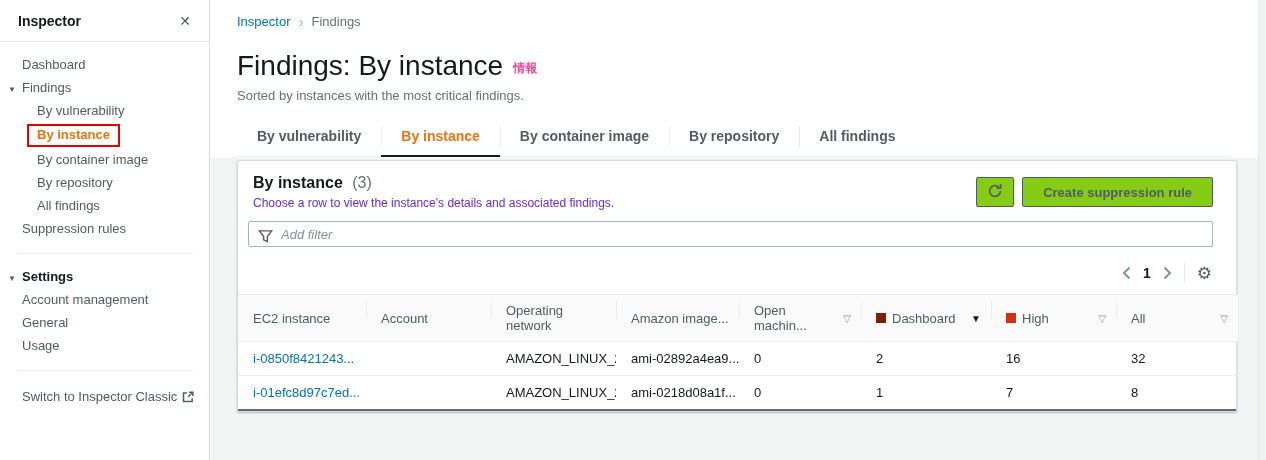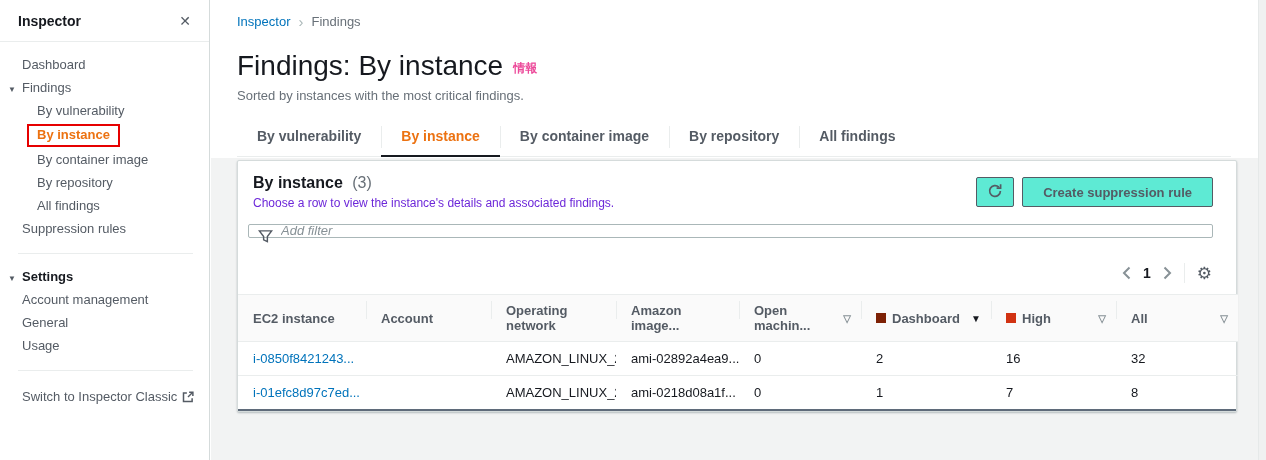--- a/index.html
+++ b/index.html
@@ -46,41 +46,41 @@
   .tab.active::after { content:""; position:absolute; left:0; right:0; bottom:-1px; height:2px; background:#16191f; }
   
   .card { position:absolute; left:26px; top:160px; width:1000px; background:#fff;
     border:1px solid #d5dbdb; border-radius:2px; box-shadow:0 1px 2px rgba(0,28,36,0.25); }
   .card-header { display:flex; justify-content:space-between; align-items:center;
     padding:13px 23px 4px 15px; }
   .panel-title { font-size:16px; font-weight:700; color:#16191f; }
   .panel-count { font-size:16px; font-weight:400; color:#687078; margin-left:5px; }
   .panel-desc { margin-top:4px; font-size:12px; color:#6d28d9; }
   .header-actions { display:flex; gap:8px; }
-  .btn { height:30px; background:#5eead4; border:1px solid #545b64; border-radius:2px;
+  .btn { height:30px; background:#84cc16; border:1px solid #545b64; border-radius:2px;
     color:#545b64; font-family:inherit; font-size:13px; font-weight:700; cursor:pointer; }
   .btn-icon { width:38px; display:flex; align-items:center; justify-content:center; }
   .btn-normal { padding:0 20px; }
   .filter-row { padding:7px 23px 0 10px; }
   .filter-box { position:relative; height:30px; }
   .filter-box svg { position:absolute; left:10px; top:8px; }
-  .filter-input { width:100%; height:14px; border:1px solid #aab7b8; border-radius:2px;
+  .filter-input { width:100%; height:26px; border:1px solid #aab7b8; border-radius:2px;
     padding:0 8px 0 32px; font-family:inherit; font-size:13px; font-style:italic; color:#16191f; }
   .filter-input::placeholder { color:#879196; font-style:italic; }
   .pagination-row { display:flex; justify-content:flex-end; align-items:center;
     gap:12px; padding:12px 24px 11px 0; }
   .pg-chevron { color:#879196; cursor:pointer; display:flex; }
   .pg-num { font-size:14px; font-weight:700; color:#16191f; cursor:pointer; }
   .pg-divider { width:1px; height:20px; background:#eaeded; }
   .gear { font-size:17px; color:#545b64; cursor:pointer; line-height:1; }
   
   .table-wrap { border-bottom:2px solid #5f6b7a; }
   table { width:100%; border-collapse:collapse; table-layout:fixed; font-size:13px; }
   thead th { background:#fafafa; border-top:1px solid #eaeded; border-bottom:1px solid #eaeded;
-    font-weight:700; color:#545b64; text-align:left; padding:8px 10px 8px 15px; position:relative; }
+    font-weight:400; color:#545b64; text-align:left; padding:8px 10px 8px 15px; position:relative; }
   thead th + th::before { content:""; position:absolute; left:0; top:6px; height:18px; width:1px; background:#eaeded; }
   .th-inner { display:flex; align-items:center; }
   .sort-icon { margin-left:auto; font-size:10px; color:#879196; padding-left:4px; }
   .sort-icon.active { color:#16191f; }
   .swatch { display:inline-block; width:10px; height:10px; margin-right:6px; flex:none; }
   .swatch-critical { background:#7d2105; }
   .swatch-high { background:#d13212; }
   tbody td { border-bottom:1px solid #eaeded; padding:9px 10px 9px 15px; color:#16191f;
     white-space:nowrap; overflow:hidden; }
   tbody tr:last-child td { border-bottom:none; }

